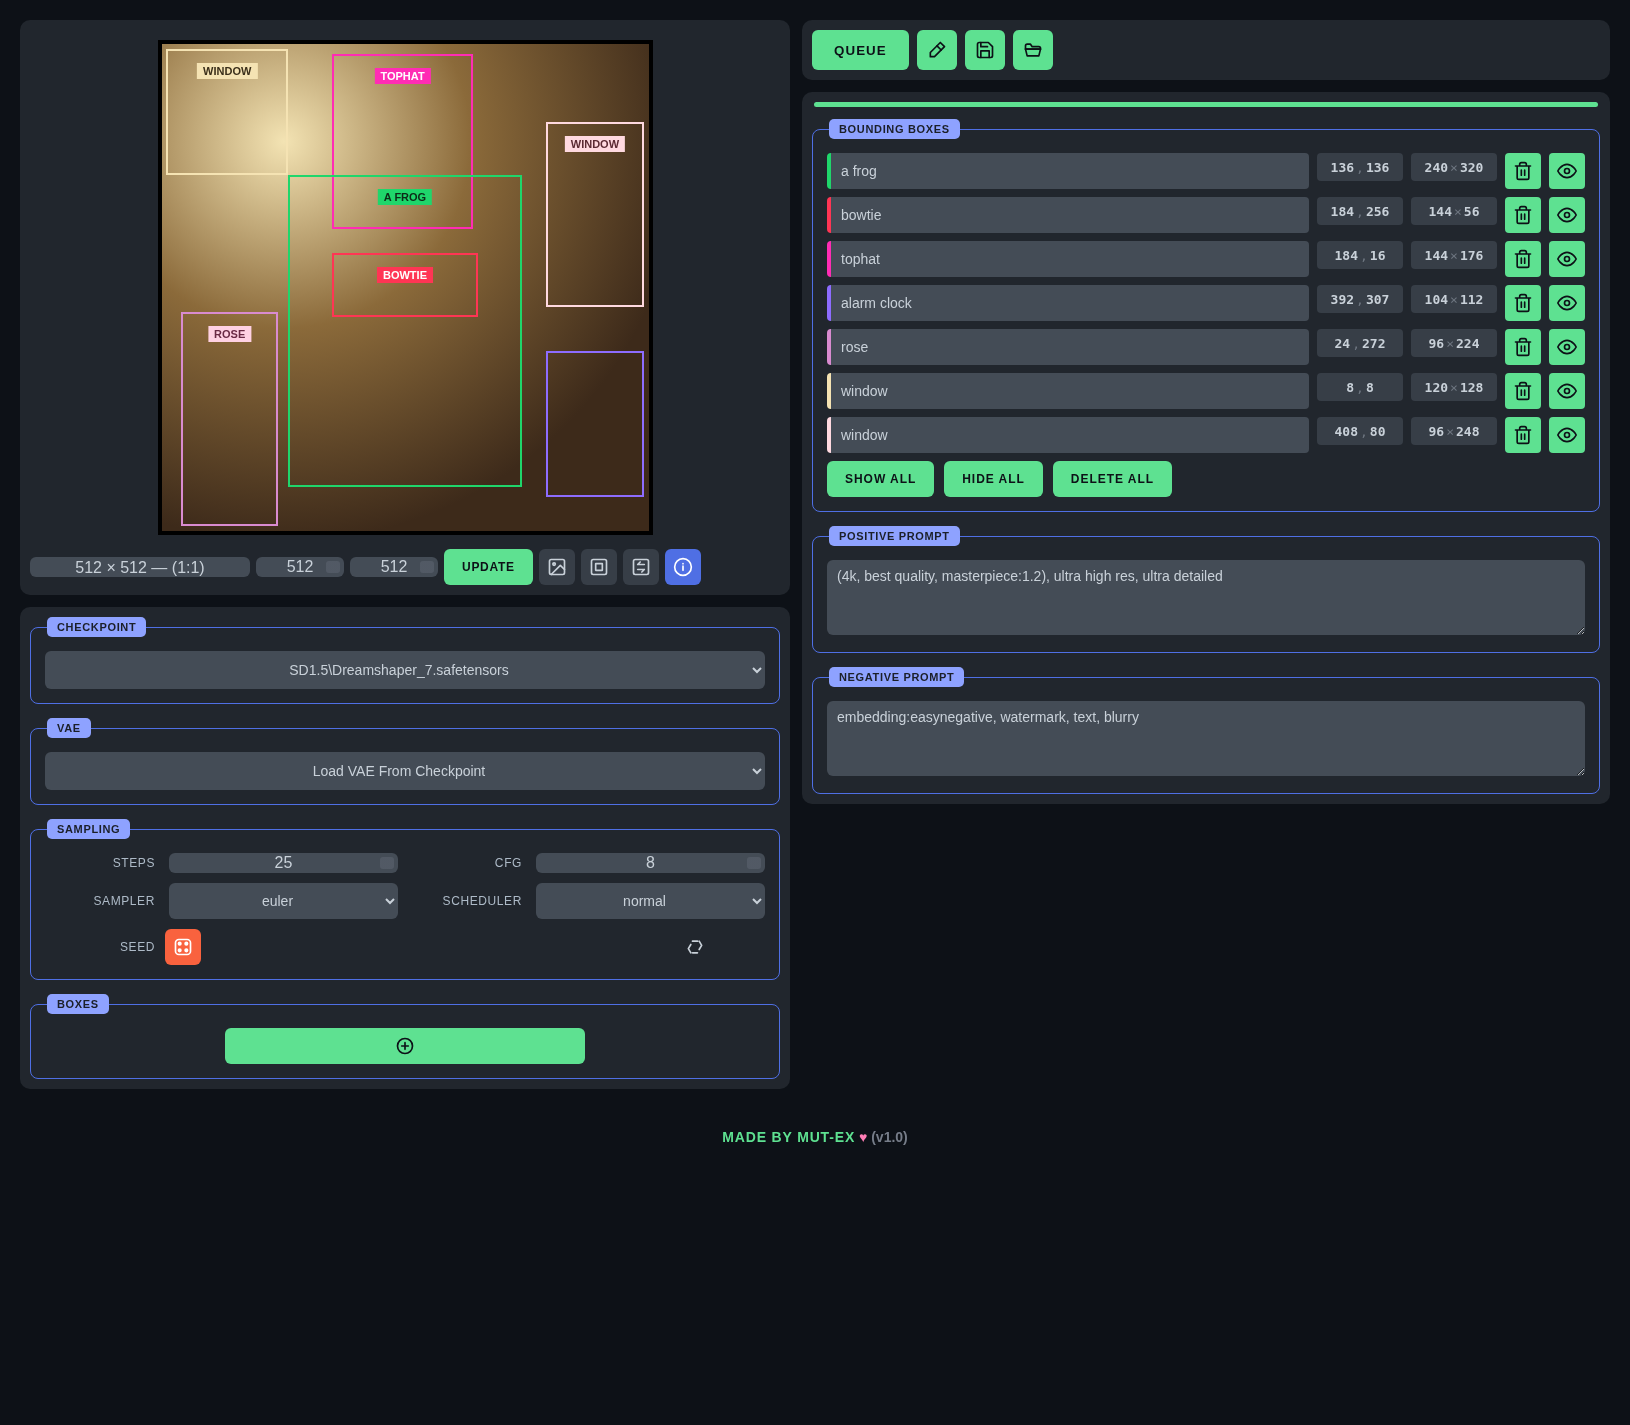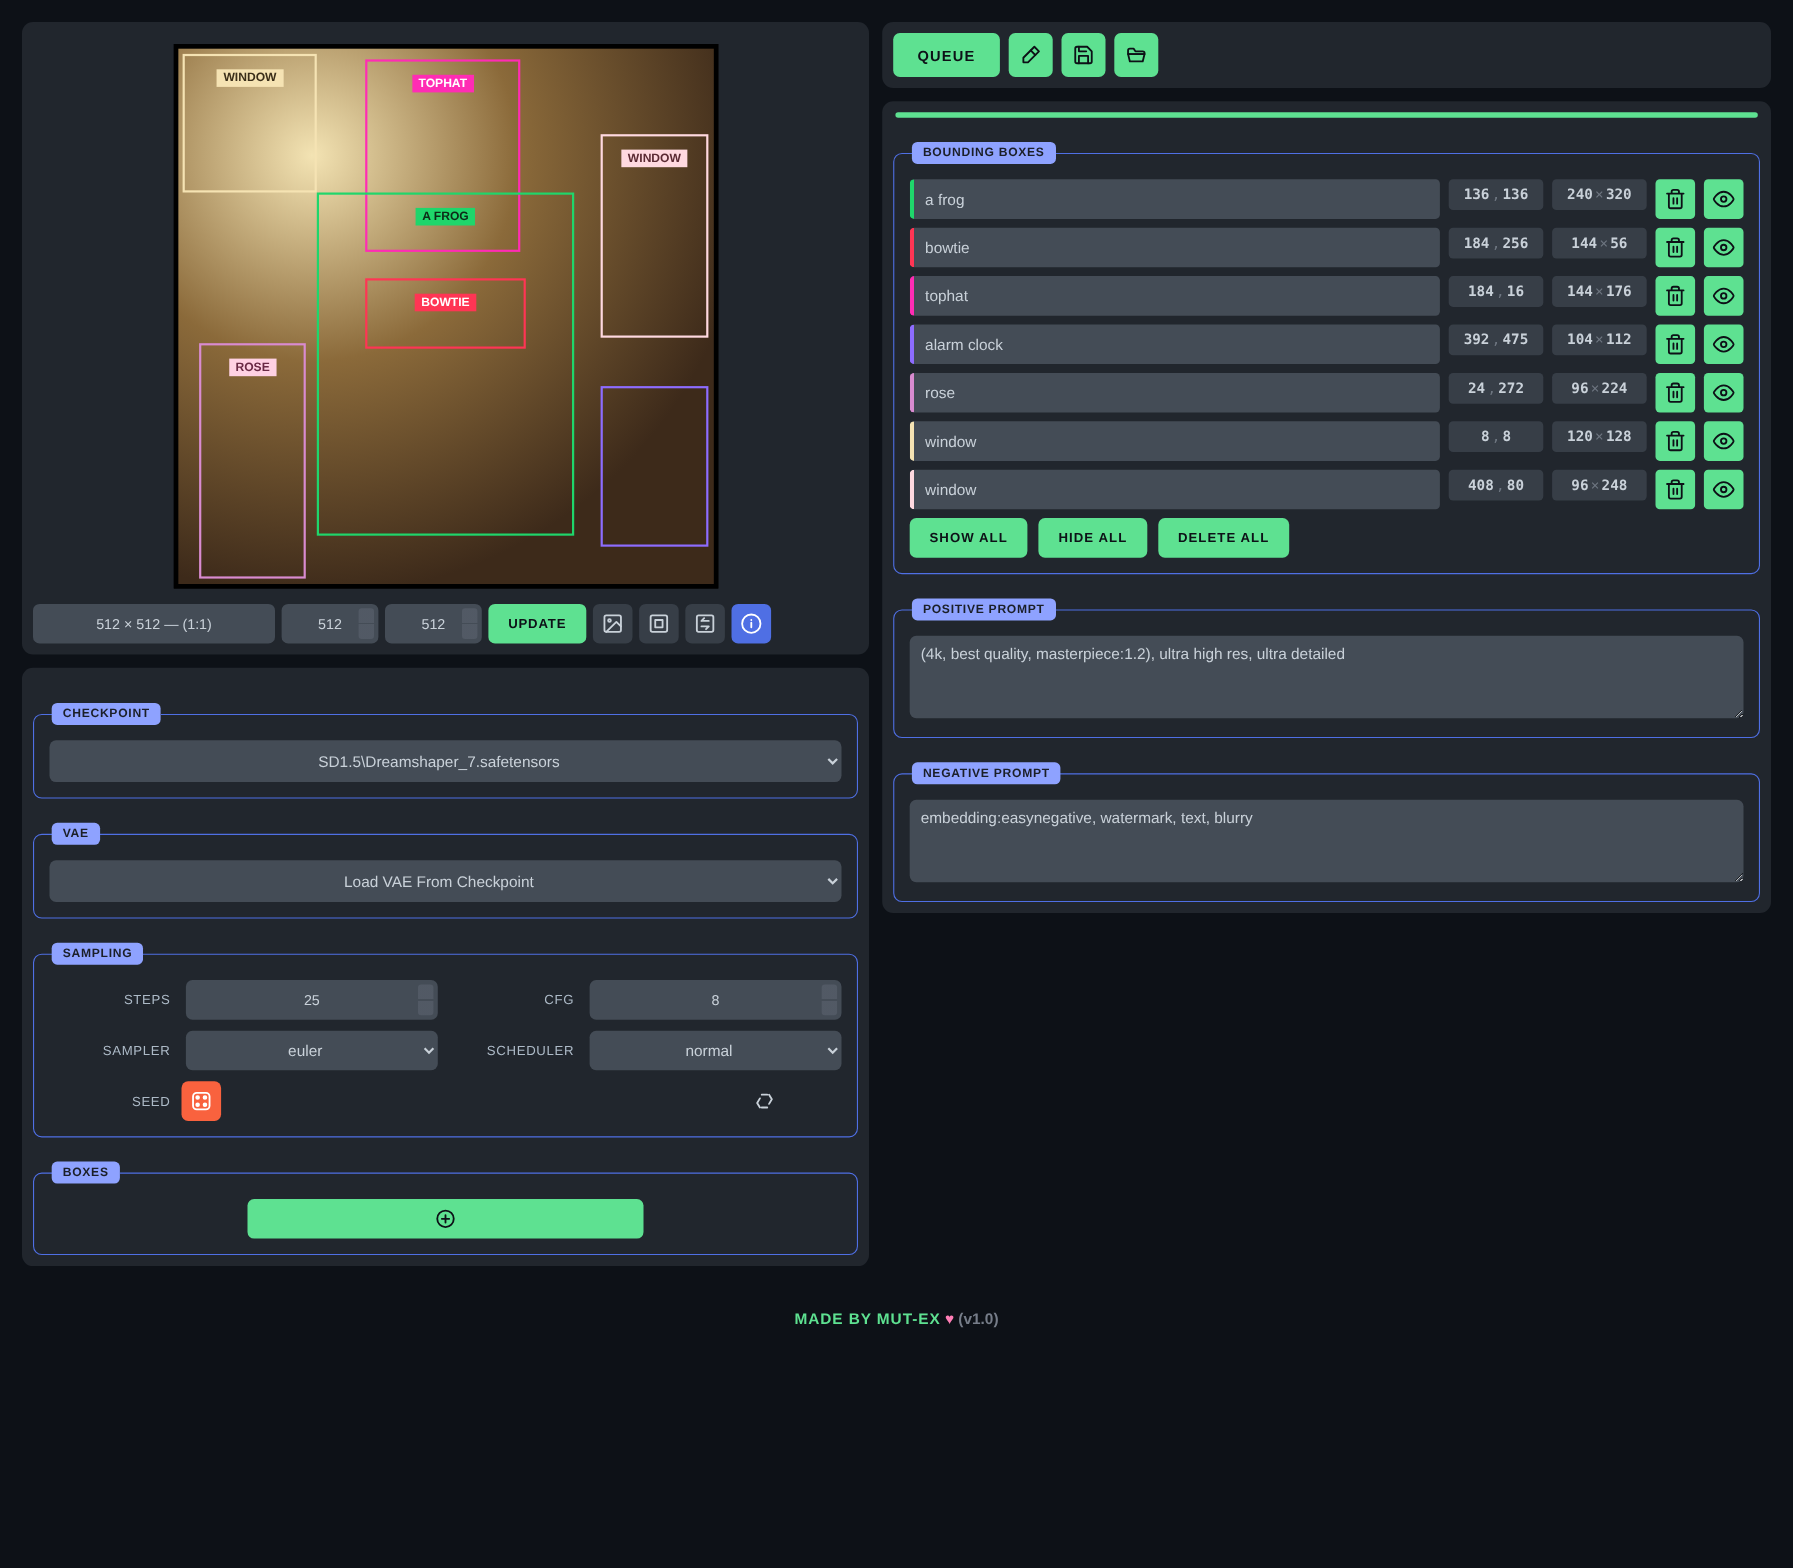--- a/index.html
+++ b/index.html
@@ -11,36 +11,36 @@
 .panel.right-main { padding-top: 4px; }
 .progress { height: 5px; background: #5ee191; border-radius: 3px; margin: 6px 2px 12px; }
 
 .preview-wrap { display: flex; justify-content: center; padding: 10px 0 14px; }
 .preview { width: 495px; height: 495px; background: #000; border: 4px solid #000; position: relative; overflow: hidden; }
 .preview-bg { position:absolute; inset:0; background: radial-gradient(circle at 25% 20%, #f3e3b3 0%, #8b6a3a 35%, #3d2a1a 75%); }
 .bbox { position:absolute; border:2px solid; }
 .bbox-lbl { position:absolute; top:-2px; left:50%; transform:translateX(-50%); font-size:11px; font-weight:700; padding:2px 6px; white-space:nowrap; }
 
 .row-controls { display:flex; gap:6px; align-items:center; }
-.sel, .num-in { background:#444c56; color:#c9d1d9; border:none; border-radius:6px; height:36px; padding:0 10px; font-size:13px; }
+.sel, .num-in { background:#444c56; color:#c9d1d9; border:none; border-radius:6px; height:20px; padding:0 10px; font-size:16px; }
 .sel { flex:0 0 220px; text-align:center; appearance:none; }
 .num-in { width:88px; text-align:center; }
 .spinbox { position:relative; }
 .spinbox::after { content:""; position:absolute; right:4px; top:4px; bottom:4px; width:14px; background:linear-gradient(#6b7280 48%, transparent 48% 52%, #6b7280 52%); border-radius:3px; opacity:.35; pointer-events:none; }
 
 .btn { border:none; border-radius:6px; height:36px; padding:0 18px; font-weight:700; font-size:12px; letter-spacing:.06em; cursor:pointer; display:inline-flex; align-items:center; justify-content:center; }
 .btn-green { background:#5ee191; color:#0d1117; }
 .btn-blue { background:#4f6fe4; color:#fff; width:36px; padding:0; }
 .btn-dark { background:#373e47; color:#c9d1d9; width:36px; padding:0; }
 .btn-orange { background:#f9623e; color:#fff; width:36px; padding:0; }
 .btn-wide { width:100%; }
 
 .icon-btn-set { display:flex; gap:6px; }
 
-fieldset.box { border:1px solid #4f6fe4; border-radius:8px; padding:14px; margin-bottom:14px; position:relative;margin-top:22px; }
+fieldset.box { border:1px solid #4f6fe4; border-radius:8px; padding:14px; margin-bottom:14px; position:relative; }
 fieldset.box > legend { background:#8ea2ff; color:#1b1f28; font-size:11px; font-weight:700; letter-spacing:.06em; padding:4px 10px; border-radius:5px; margin-left:2px; }
 .sel-wide { width:100%; background:#444c56; color:#c9d1d9; border:none; border-radius:6px; height:38px; text-align:center; font-size:14px; }
 
 .grid2 { display:grid; grid-template-columns: 110px 1fr 110px 1fr; gap:10px 14px; align-items:center; }
 .grid2 label { text-align:right; font-size:12px; letter-spacing:.05em; color:#adbac7; }
 .grid3 { display:grid; grid-template-columns: 110px 1fr 40px 40px; gap:10px; align-items:center; margin-top:10px; }
 .grid3 label { text-align:right; font-size:12px; letter-spacing:.05em; color:#adbac7; }
 
 .top-actions { display:flex; gap:8px; align-items:center; }
 .queue-btn { background:#5ee191; color:#0d1117; height:40px; border-radius:6px; border:none; padding:0 22px; font-weight:800; letter-spacing:.08em; }
@@ -287,21 +287,21 @@
                   <path d="M1 12s4-8 11-8 11 8 11 8-4 8-11 8-11-8-11-8z"></path>
                   <circle cx="12" cy="12" r="3"></circle>
                 </svg>
               </button>
             </div>
             <div class="bb-row">
               <input class="bb-prompt" style="border-left-color: rgb(141, 108, 255);" value="alarm clock">
               <div class="bb-chip">
                 <b>392</b>
                 <span class="sep">,</span>
-                <b>475</b>
+                <b>307</b>
               </div>
               <div class="bb-chip">
                 <b>104</b>
                 <span class="times">×</span>
                 <b>112</b>
               </div>
               <button class="ic-btn">
                 <svg viewBox="0 0 24 24">
                   <path d="M3 6h18M8 6V4a2 2 0 012-2h4a2 2 0 012 2v2m3 0v14a2 2 0 01-2 2H7a2 2 0 01-2-2V6"></path>
                   <path d="M10 11v6M14 11v6"></path>

